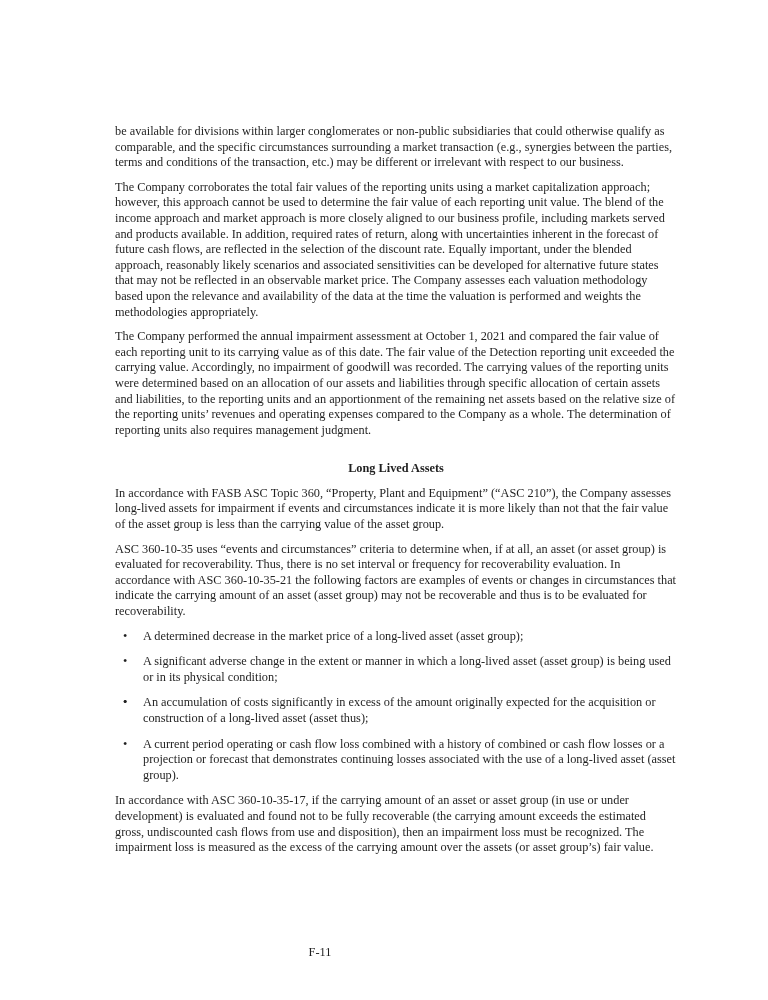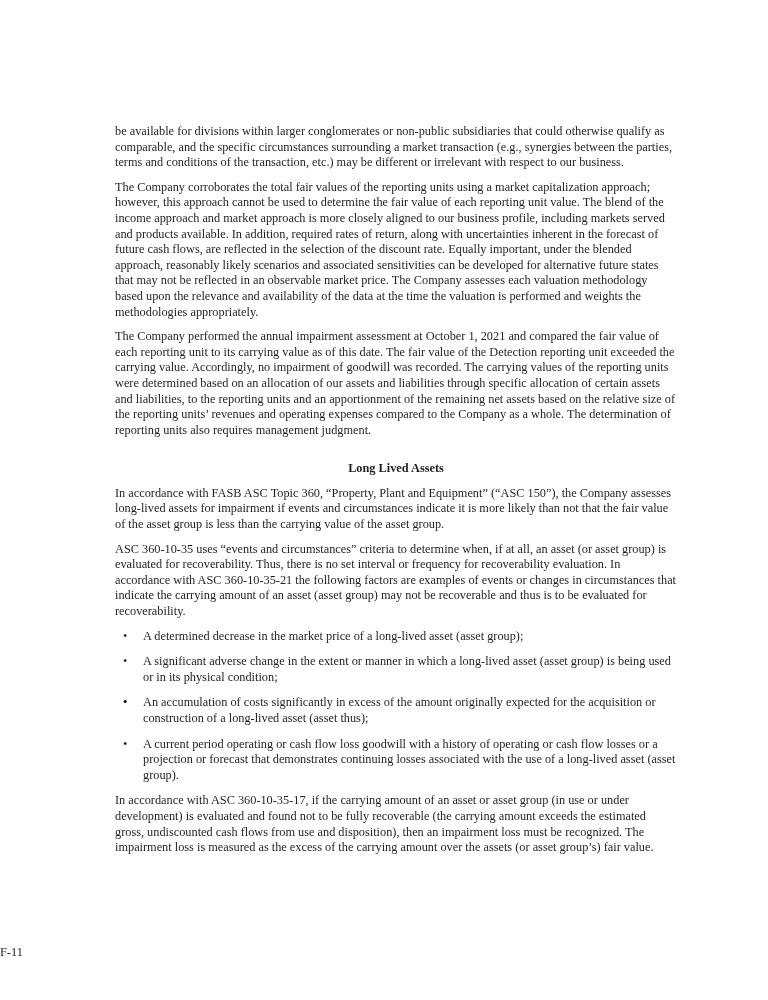--- a/index.html
+++ b/index.html
@@ -47,57 +47,58 @@
   ul.bullet-list li .bullet-marker {
     position: absolute;
     left: 8px;
     top: 0;
   }
   .page-footer {
     position: absolute;
     top: 901px;
     left: 0;
     width: 640px;
+    text-align: center;
     font-size: 12.3px;
   }
 </style>
 </head>
 <body>
 
 <div class="page">
   <div class="content">
 
     <p>be available for divisions within larger conglomerates or non-public subsidiaries that could otherwise qualify as comparable, and the specific circumstances surrounding a market transaction (e.g., synergies between the parties, terms and conditions of the transaction, etc.) may be different or irrelevant with respect to our business.</p>
     <p>The Company corroborates the total fair values of the reporting units using a market capitalization approach; however, this approach cannot be used to determine the fair value of each reporting unit value. The blend of the income approach and market approach is more closely aligned to our business profile, including markets served and products available. In addition, required rates of return, along with uncertainties inherent in the forecast of future cash flows, are reflected in the selection of the discount rate. Equally important, under the blended approach, reasonably likely scenarios and associated sensitivities can be developed for alternative future states that may not be reflected in an observable market price. The Company assesses each valuation methodology based upon the relevance and availability of the data at the time the valuation is performed and weights the methodologies appropriately.</p>
     <p>The Company performed the annual impairment assessment at October 1, 2021 and compared the fair value of each reporting unit to its carrying value as of this date. The fair value of the Detection reporting unit exceeded the carrying value. Accordingly, no impairment of goodwill was recorded. The carrying values of the reporting units were determined based on an allocation of our assets and liabilities through specific allocation of certain assets and liabilities, to the reporting units and an apportionment of the remaining net assets based on the relative size of the reporting units’ revenues and operating expenses compared to the Company as a whole. The determination of reporting units also requires management judgment.</p>
 
     <div class="section-heading">Long Lived Assets</div>
 
-    <p>In accordance with FASB ASC Topic 360, “Property, Plant and Equipment” (“ASC 150”), the Company assesses long-lived assets for impairment if events and circumstances indicate it is more likely than not that the fair value of the asset group is less than the carrying value of the asset group.</p>
+    <p>In accordance with FASB ASC Topic 360, “Property, Plant and Equipment” (“ASC 210”), the Company assesses long-lived assets for impairment if events and circumstances indicate it is more likely than not that the fair value of the asset group is less than the carrying value of the asset group.</p>
     <p>ASC 360-10-35 uses “events and circumstances” criteria to determine when, if at all, an asset (or asset group) is evaluated for recoverability. Thus, there is no set interval or frequency for recoverability evaluation. In accordance with ASC 360-10-35-21 the following factors are examples of events or changes in circumstances that indicate the carrying amount of an asset (asset group) may not be recoverable and thus is to be evaluated for recoverability.</p>
 
     <ul class="bullet-list">
       <li>
         <span class="bullet-marker">•</span>
         <span>A determined decrease in the market price of a long-lived asset (asset group);</span>
       </li>
       <li>
         <span class="bullet-marker">•</span>
         <span>A significant adverse change in the extent or manner in which a long-lived asset (asset group) is being used or in its physical condition;</span>
       </li>
       <li>
         <span class="bullet-marker">•</span>
       </li>
       <li>
         <span class="bullet-marker">•</span>
         <span>An accumulation of costs significantly in excess of the amount originally expected for the acquisition or construction of a long-lived asset (asset thus);</span>
       </li>
       <li>
         <span class="bullet-marker">•</span>
-        <span>A current period operating or cash flow loss goodwill with a history of operating or cash flow losses or a projection or forecast that demonstrates continuing losses associated with the use of a long-lived asset (asset group).</span>
+        <span>A current period operating or cash flow loss combined with a history of combined or cash flow losses or a projection or forecast that demonstrates continuing losses associated with the use of a long-lived asset (asset group).</span>
       </li>
     </ul>
 
     <p>In accordance with ASC 360-10-35-17, if the carrying amount of an asset or asset group (in use or under development) is evaluated and found not to be fully recoverable (the carrying amount exceeds the estimated gross, undiscounted cash flows from use and disposition), then an impairment loss must be recognized. The impairment loss is measured as the excess of the carrying amount over the assets (or asset group’s) fair value.</p>
   </div>
 
   <div class="page-footer">F-11</div>
 </div>
 
 </body></html>

